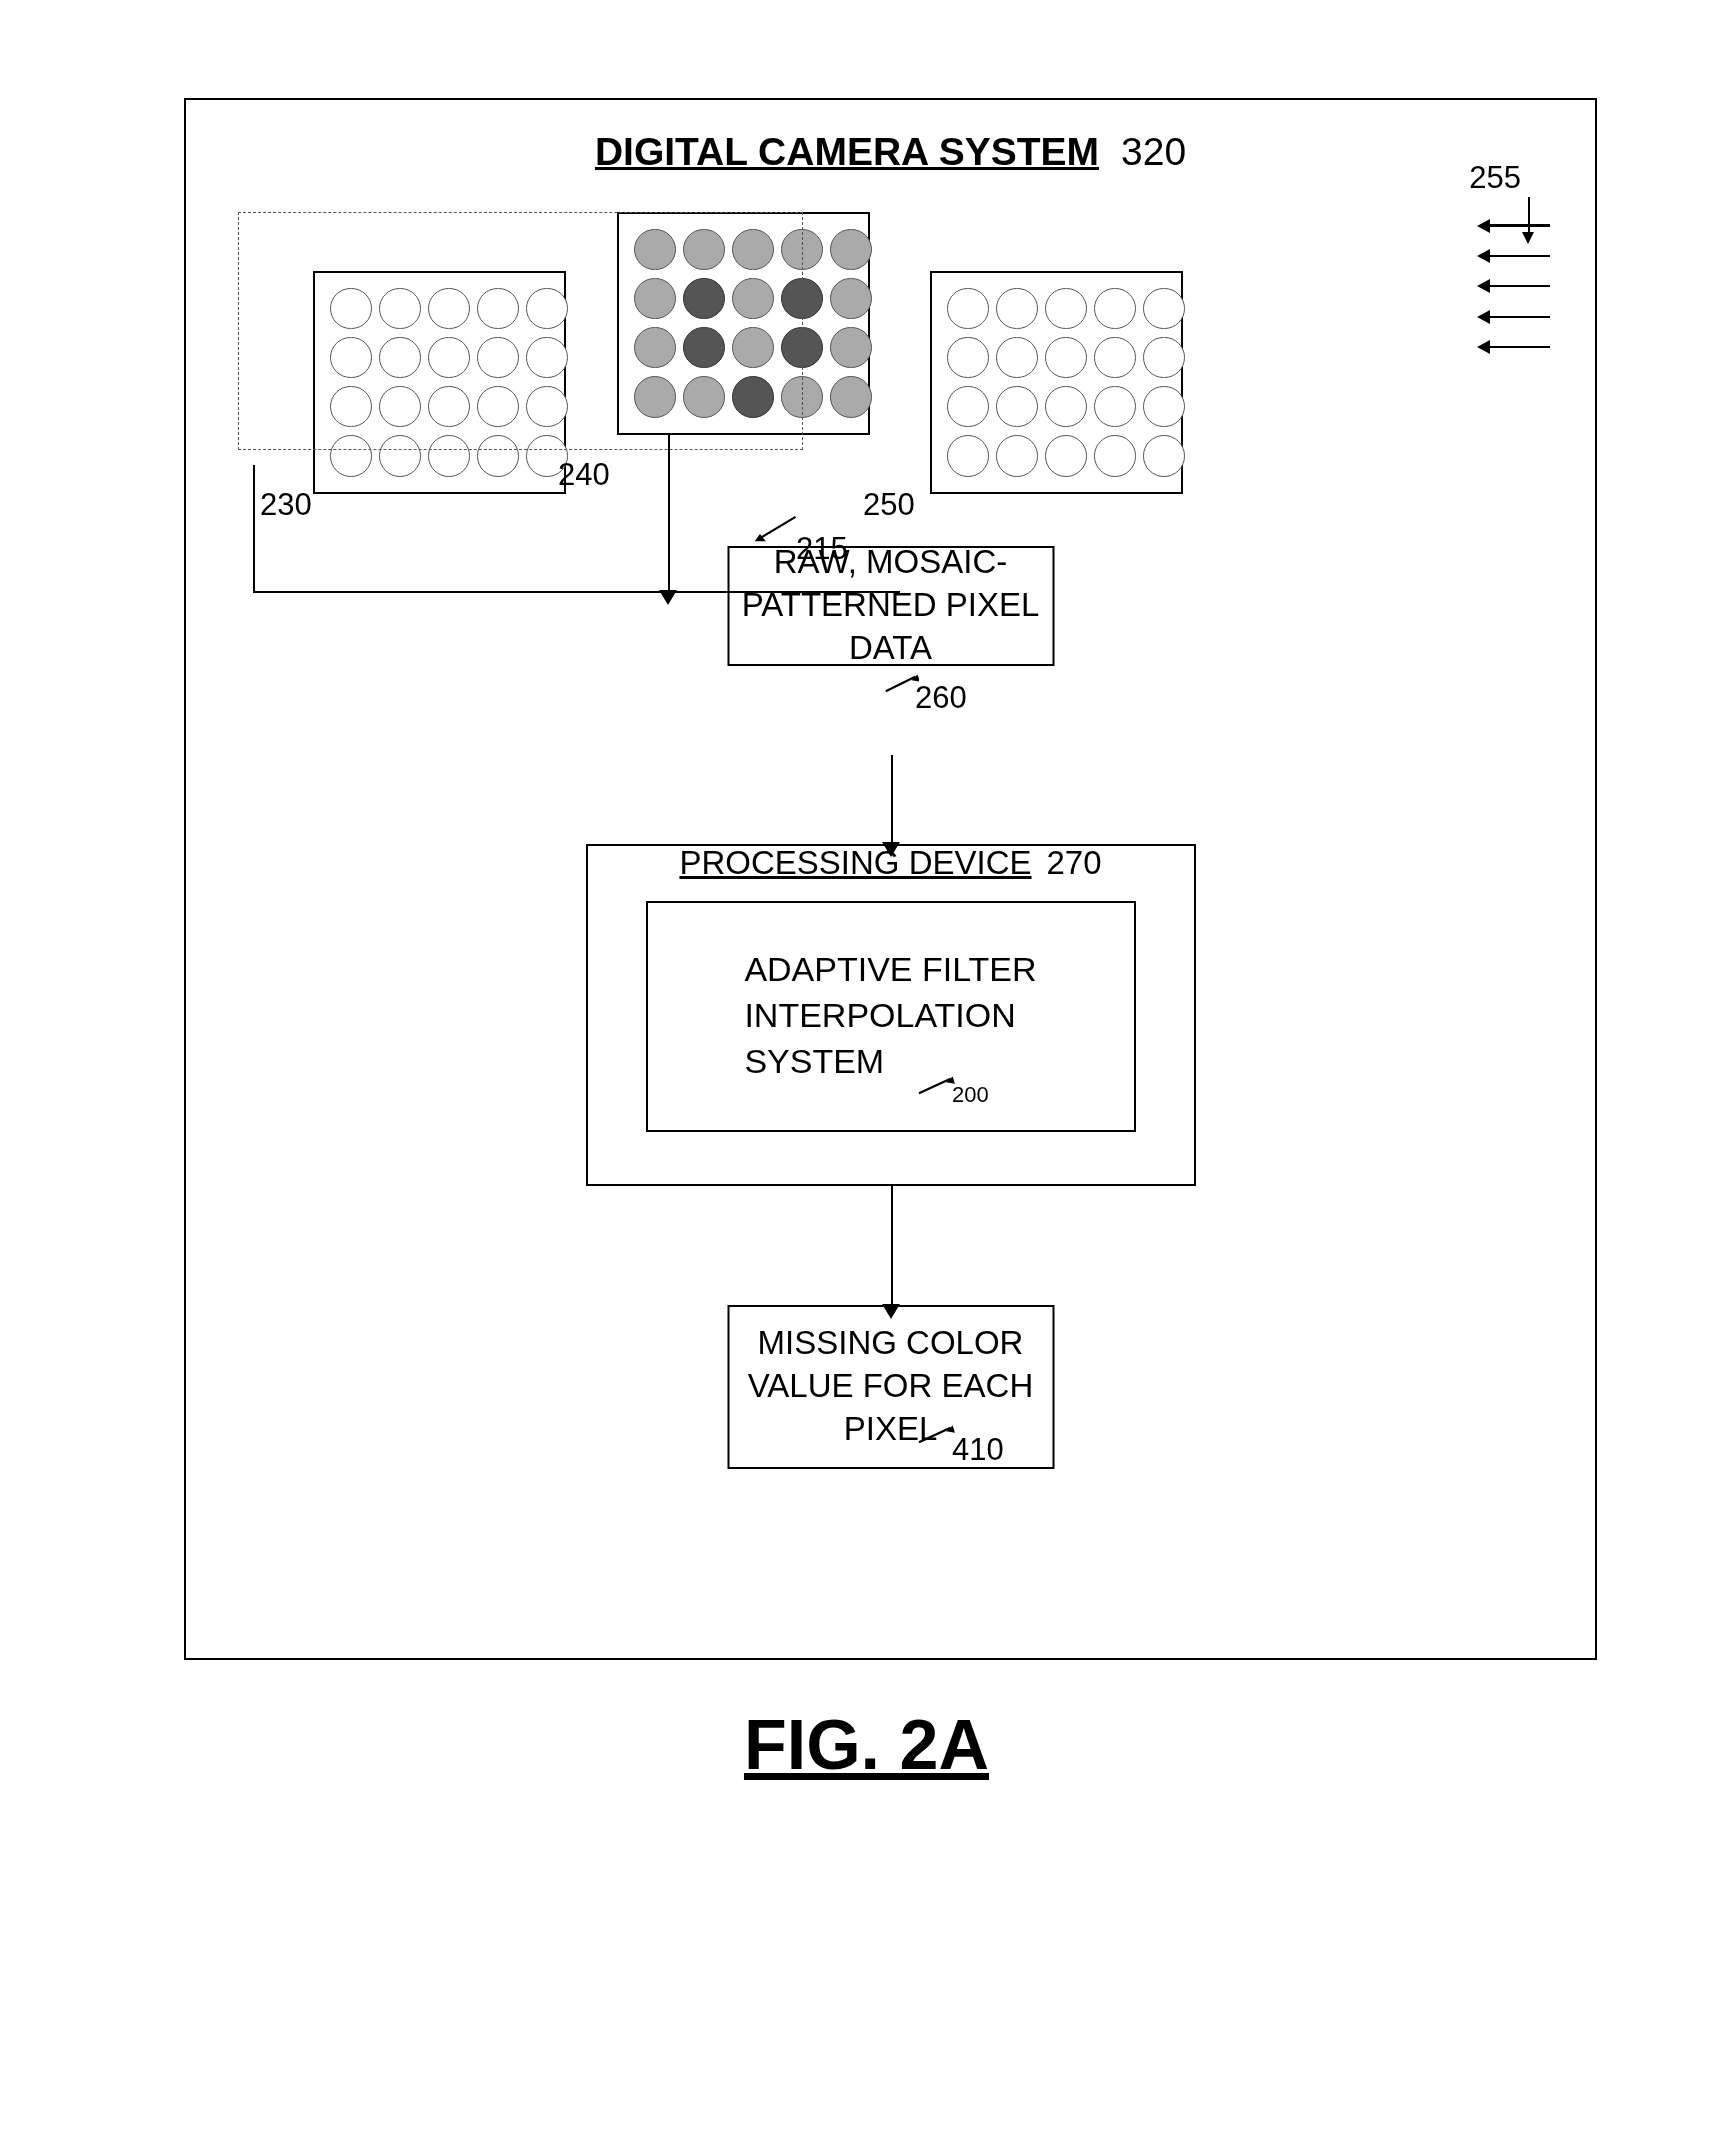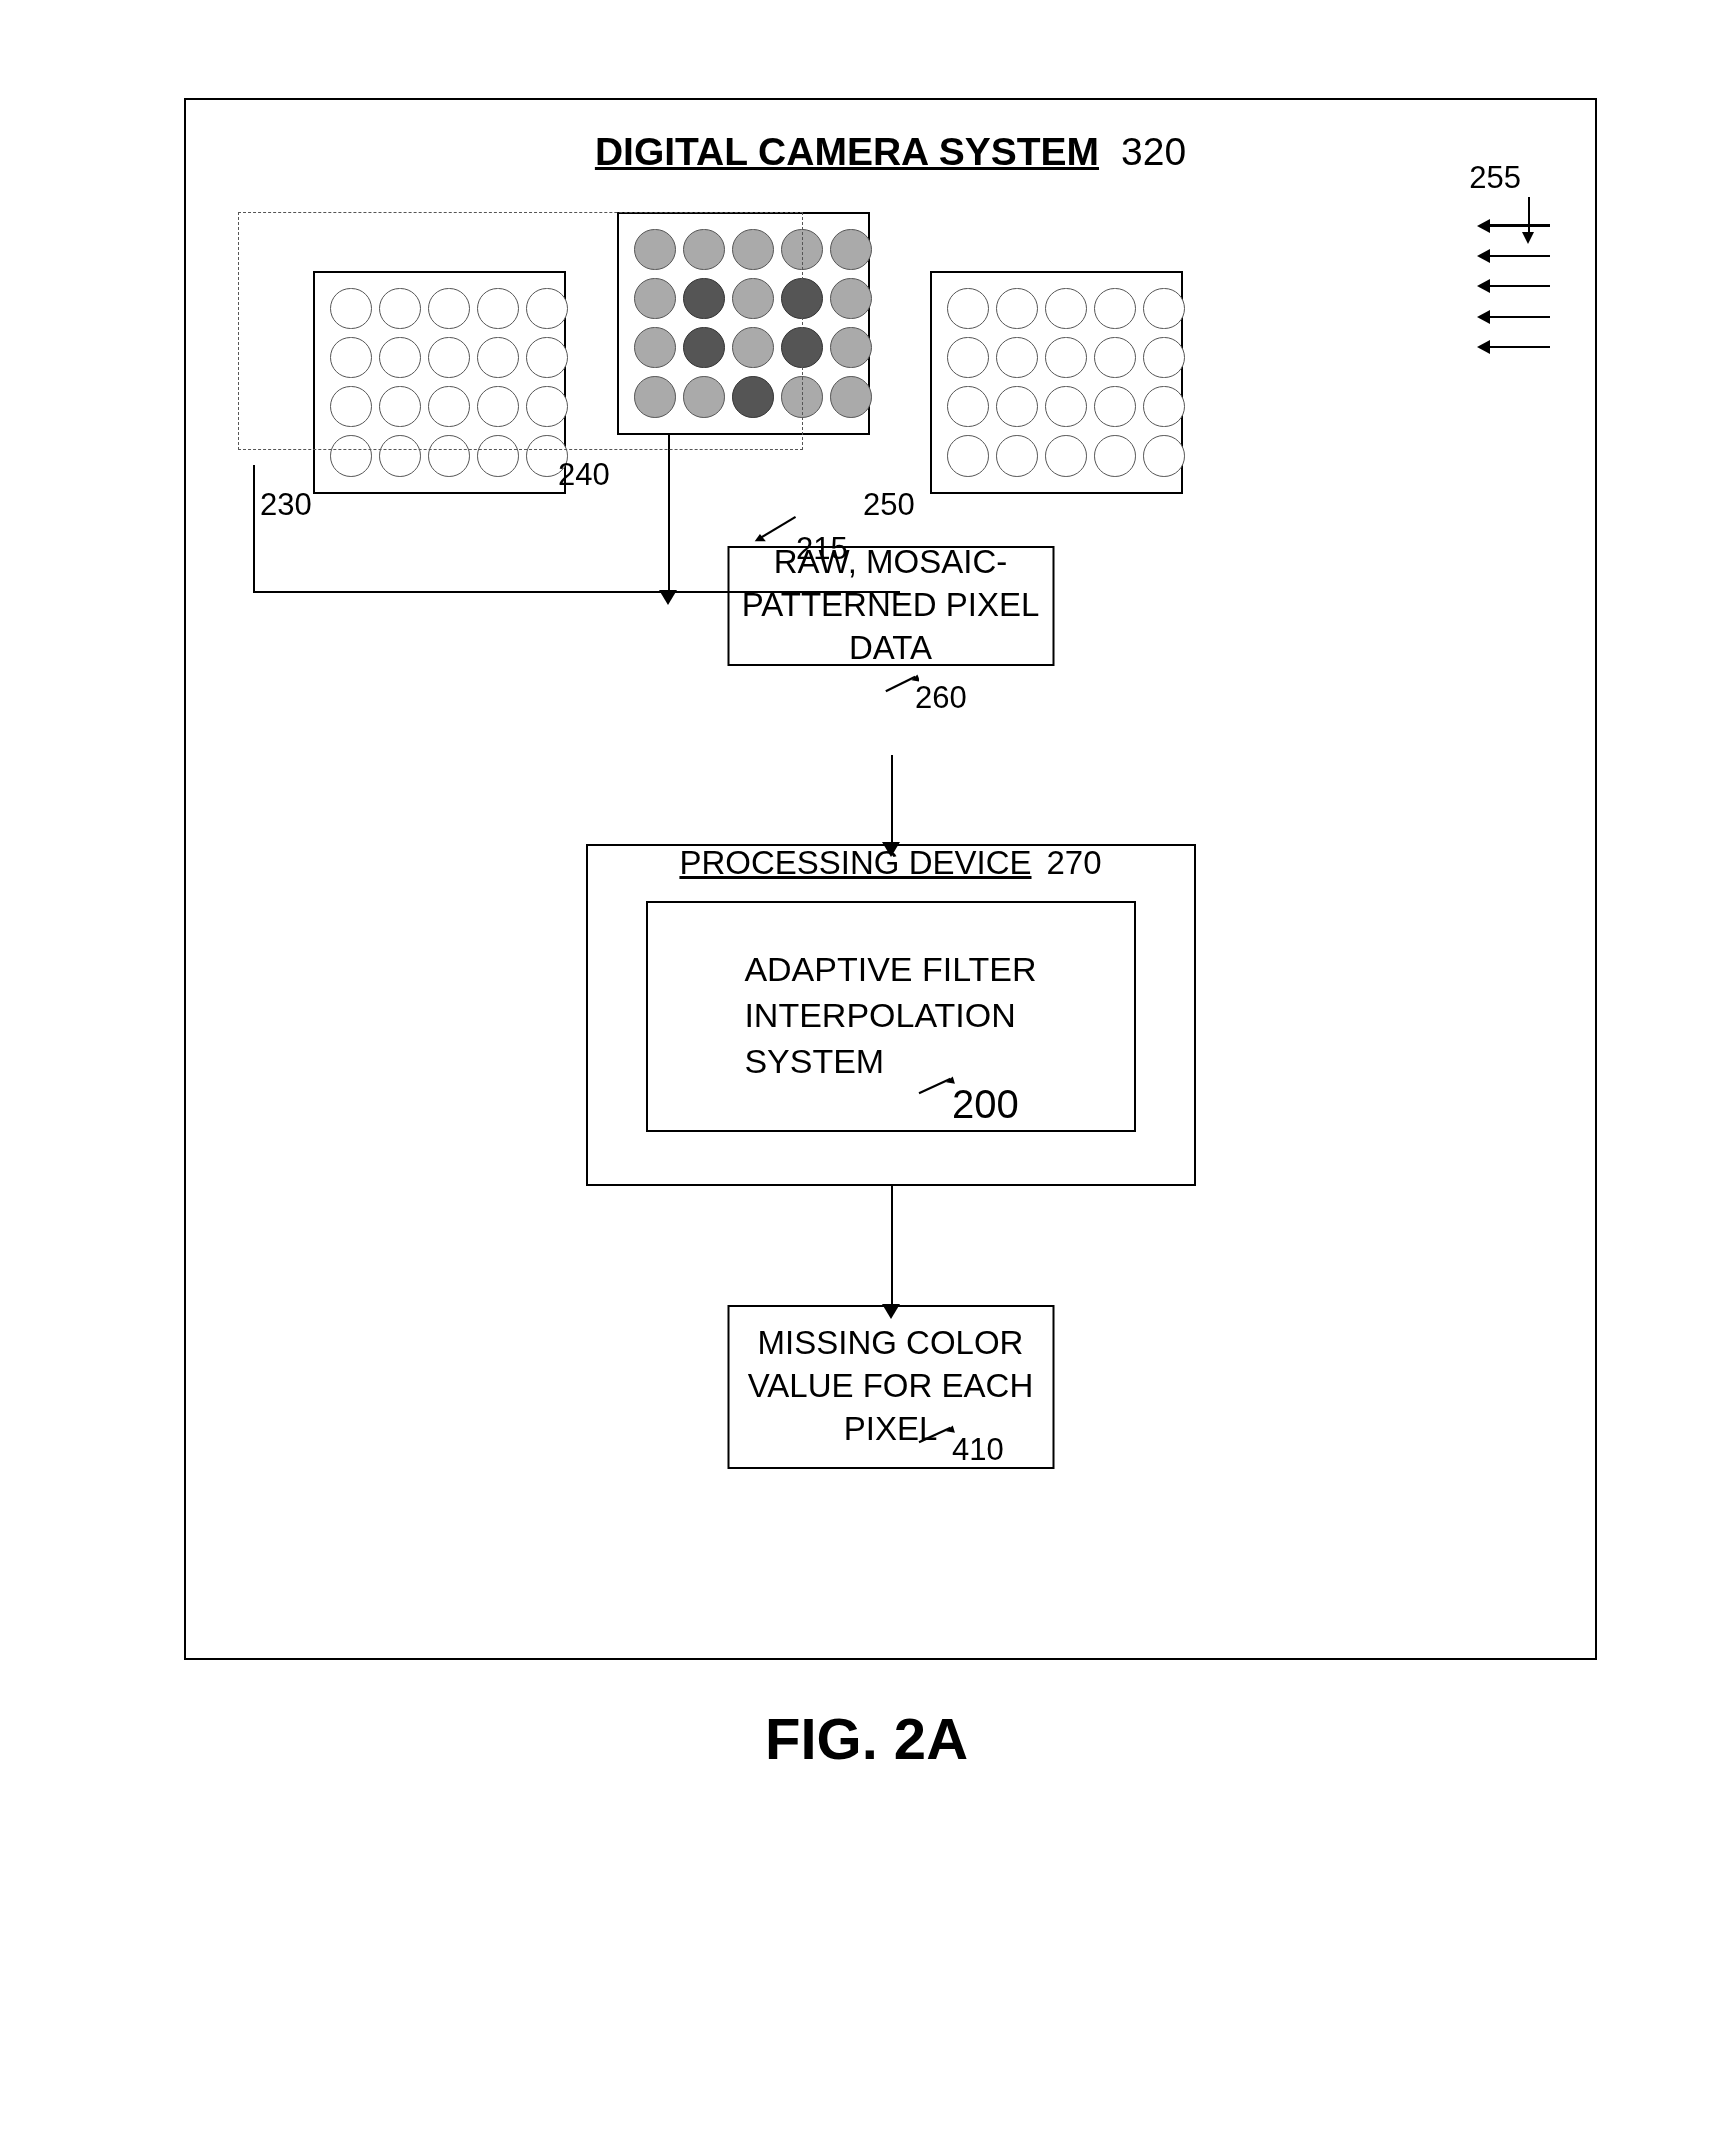--- a/index.html
+++ b/index.html
@@ -171,23 +171,24 @@
       top: 1205px;
     }
     .box-text {
       font-size: 33px;
       line-height: 1.3;
       font-weight: normal;
       padding: 7.4px;
     }
     
     .fig-label {
-      font-size: 58px;
+      font-size: 70px;
       font-weight: bold;
       margin-top: 45px;
+      text-decoration: underline;
     }
   </style>
 </head>
 <body>
 
 <div class="page">
 
   <div class="diagram-container">
 
     <div class="dcs-label">
@@ -336,21 +337,21 @@
 
     <div style="position:absolute; top:744px; left:50%; transform:translateX(-50%); display:flex; gap:15px; align-items:baseline; white-space:nowrap;">
       <span style="font-size:33px; text-decoration:underline;">PROCESSING DEVICE</span>
       <span style="font-size:33px;">270</span>
     </div>
 
     <div style="position:absolute; top:801px; left:50%; transform:translateX(-50%); width:490px; height:231px; border:2.2px solid #000; display:flex; align-items:center; justify-content:center; text-align:left;">
       <div style="font-size:34px; line-height:1.35;">ADAPTIVE FILTER<br>INTERPOLATION<br>SYSTEM</div>
     </div>
 
-    <div style="position:absolute; top:982px; left:766px; font-size:40px;text-align:right;">200</div>
+    <div style="position:absolute; top:982px; left:766px; font-size:22px;text-align:right;">200</div>
     <svg style="position:absolute; top:975px; left:729px;" width="41" height="22" viewBox="0 0 55 30">
       <line x1="5" y1="25" x2="48" y2="5" stroke="#000" stroke-width="3"></line>
       <polygon points="51,2 42,10 54,12" fill="#000"></polygon>
     </svg>
 
     <div style="position:absolute; top:1086px; left:705px; width:2.2px; height:119px; background:#000;"></div>
     <div style="position:absolute; top:1204px; left:696px; width:0; height:0; border-left:9px solid transparent; border-right:9px solid transparent; border-top:15px solid #000;"></div>
 
     <div class="flow-box box-missing">
       <div class="box-text">MISSING COLOR<br>VALUE FOR EACH<br>PIXEL</div>

